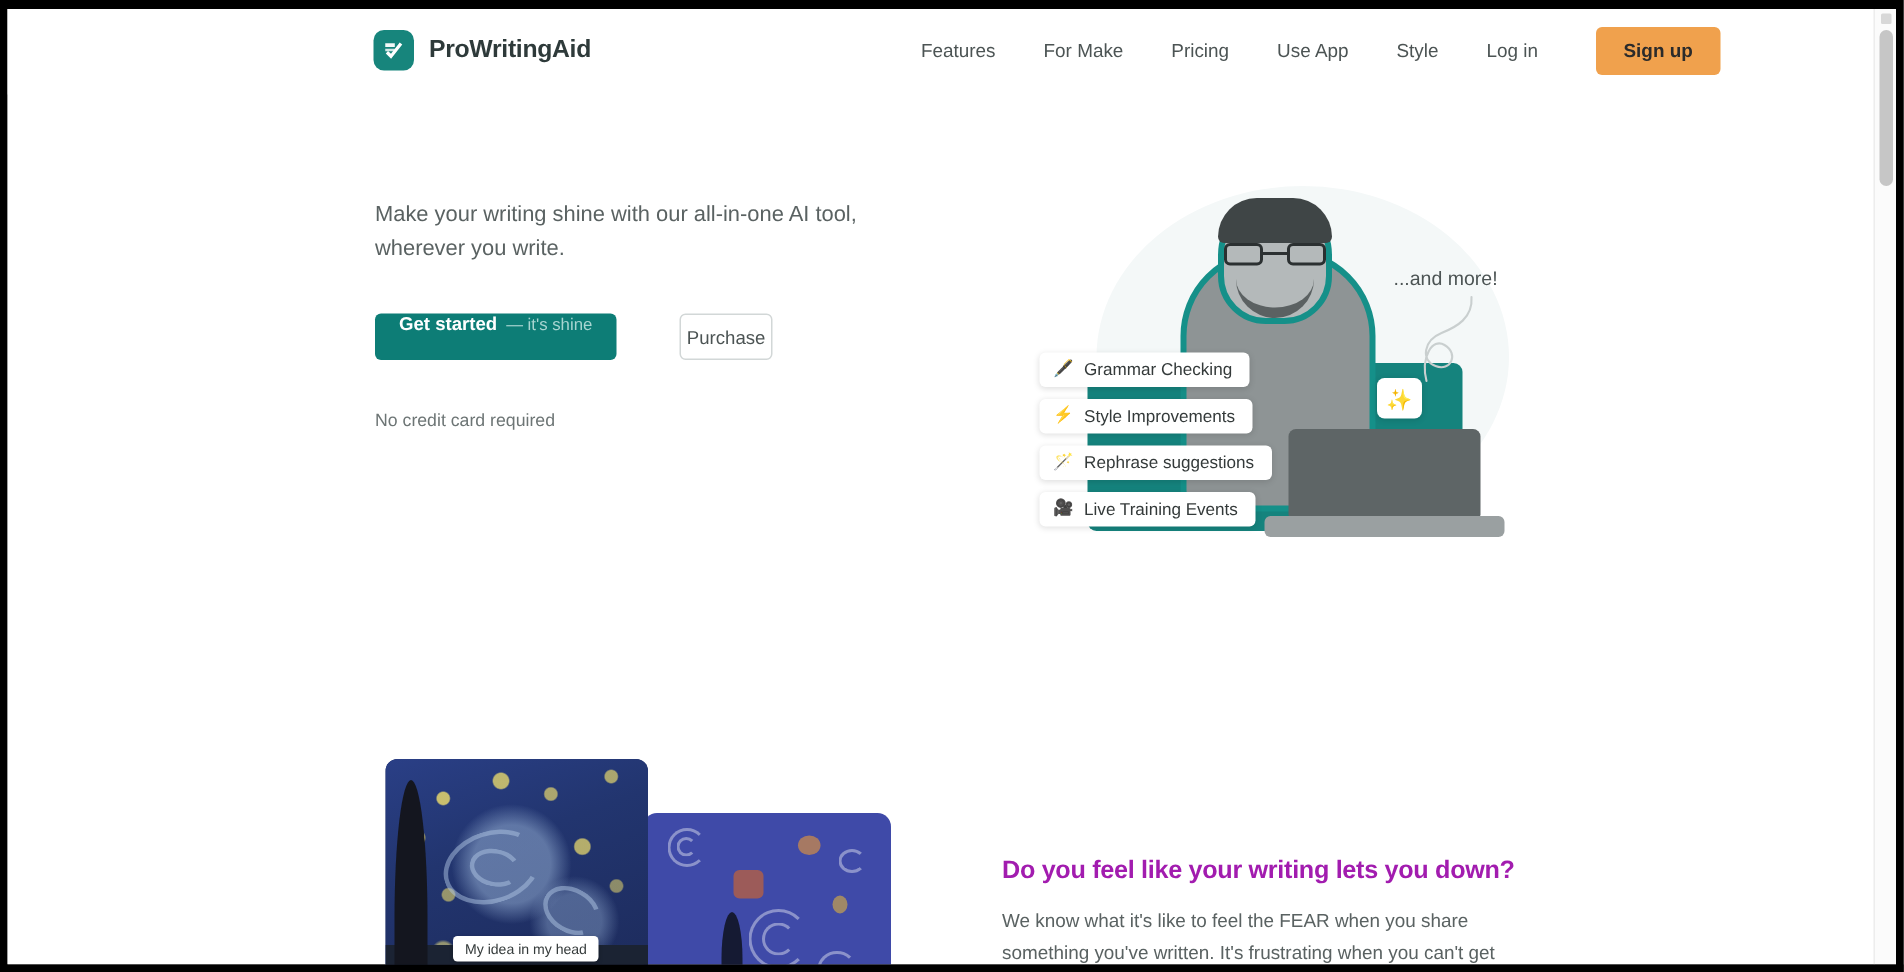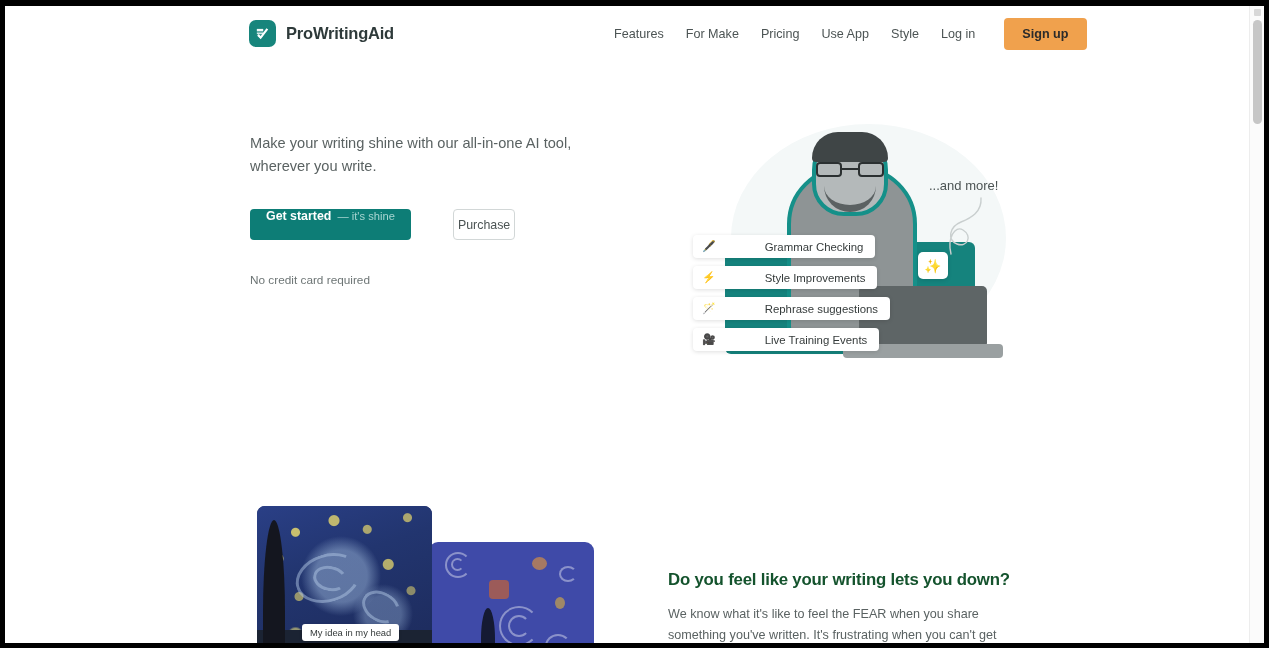--- a/index.html
+++ b/index.html
@@ -96,21 +96,21 @@
     letter-spacing: -0.2px;
     white-space: nowrap;
   }
 
   #nav {
     position: absolute;
     left: 598px;
     top: 12px;
     display: flex;
     align-items: center;
-    gap: 0px;
+    gap: 10px;
   }
   .nav-link {
     font-size: 12.6px;
     color: #4c5454;
     padding: 8px 11px;
     white-space: nowrap;
     cursor: pointer;
   }
   #signup-button {
     margin-left: 18px;
@@ -328,21 +328,20 @@
     align-items: center;
     gap: 7px;
     width: max-content;
     cursor: default;
   }
   .pill-icon { font-size: 11px; line-height: 1; }
   .pill-label {
     font-size: 11.4px;
     color: #343a3a;
     white-space: nowrap;
-    margin-left: 42px;
   }
 
   
   #starry-card {
     position: absolute;
     left: 252px;
     top: 500px;
     width: 175px;
     height: 146px;
     border-radius: 8px;
@@ -446,21 +445,21 @@
 
   #section2-text {
     position: absolute;
     left: 663px;
     top: 564px;
     width: 348px;
   }
   #section2-title {
     font-size: 16.8px;
     font-weight: bold;
-    color: #14532d;
+    color: #a21caf;
     letter-spacing: -0.2px;
   }
   #section2-body {
     margin-top: 14px;
     font-size: 12.6px;
     line-height: 20.5px;
     color: #5a6262;
   }
 
   

